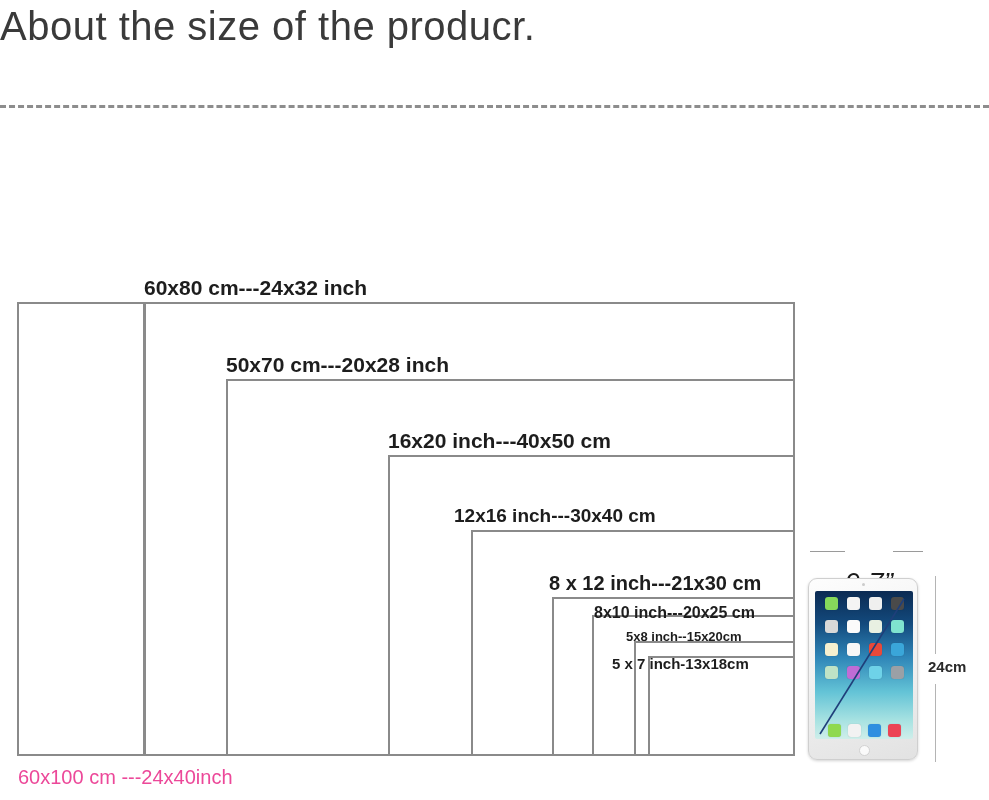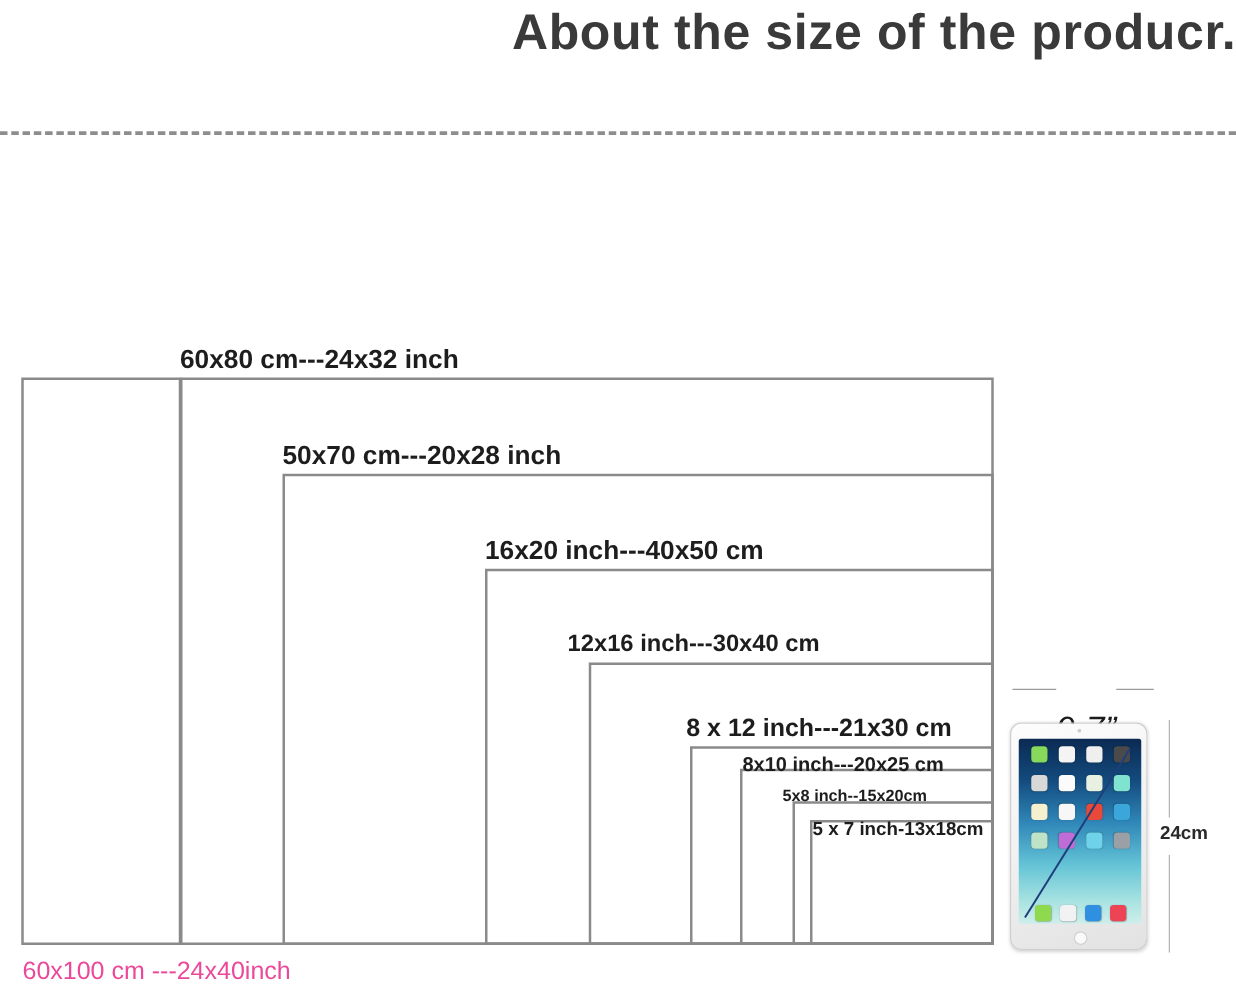--- a/index.html
+++ b/index.html
@@ -20,23 +20,23 @@
     background: #ffffff;
     overflow: hidden;
   }
 
   
   .title {
     position: absolute;
     left: 0;
     top: 4px;
     width: 989px;
-    text-align: right;
+    text-align: left;
     font-size: 40px;
-    font-weight: 700;
+    font-weight: 400;
     letter-spacing: 0.5px;
     color: #3a3a3a;
     font-family: "Liberation Sans", sans-serif;
   }
   .divider {
     position: absolute;
     left: 0;
     top: 105px;
     width: 989px;
     height: 0;
@@ -223,21 +223,21 @@
   <div class="rect" style="left:552px; top:597px; width:243px; height:159px;"></div>
   <div class="rect-label" style="left:549px; top:572px; font-size:20px;">8 x 12 inch---21x30 cm</div>
 
   <div class="rect" style="left:592px; top:615px; width:203px; height:141px;"></div>
   <div class="rect-label" style="left:594px; top:604px; font-size:16px;">8x10 inch---20x25 cm</div>
 
   <div class="rect" style="left:634px; top:641px; width:161px; height:115px;"></div>
   <div class="rect-label" style="left:626px; top:629px; font-size:13px;">5x8 inch--15x20cm</div>
 
   <div class="rect" style="left:648px; top:656px; width:147px; height:100px;"></div>
-  <div class="rect-label" style="left:650px; top:655px; font-size:15px;">5 x 7 inch-13x18cm</div>
+  <div class="rect-label" style="left:612px; top:655px; font-size:15px;">5 x 7 inch-13x18cm</div>
 
   <div class="bottom-label" style="left:18px; top:766px;">60x100 cm ---24x40inch</div>
 
   <div class="dim-rule-h" style="left:810px; top:551px; width:35px;"></div>
   <div class="dim-label" style="left:848px; top:541px; font-size:15px;margin-top:36px;">17cm</div>
   <div class="dim-rule-h" style="left:893px; top:551px; width:30px;"></div>
 
   <div class="diag-size" style="left:845px; top:568px;font-style:italic;">9.7”</div>
 
   <div class="dim-rule-v" style="left:935px; top:576px; height:78px;"></div>

